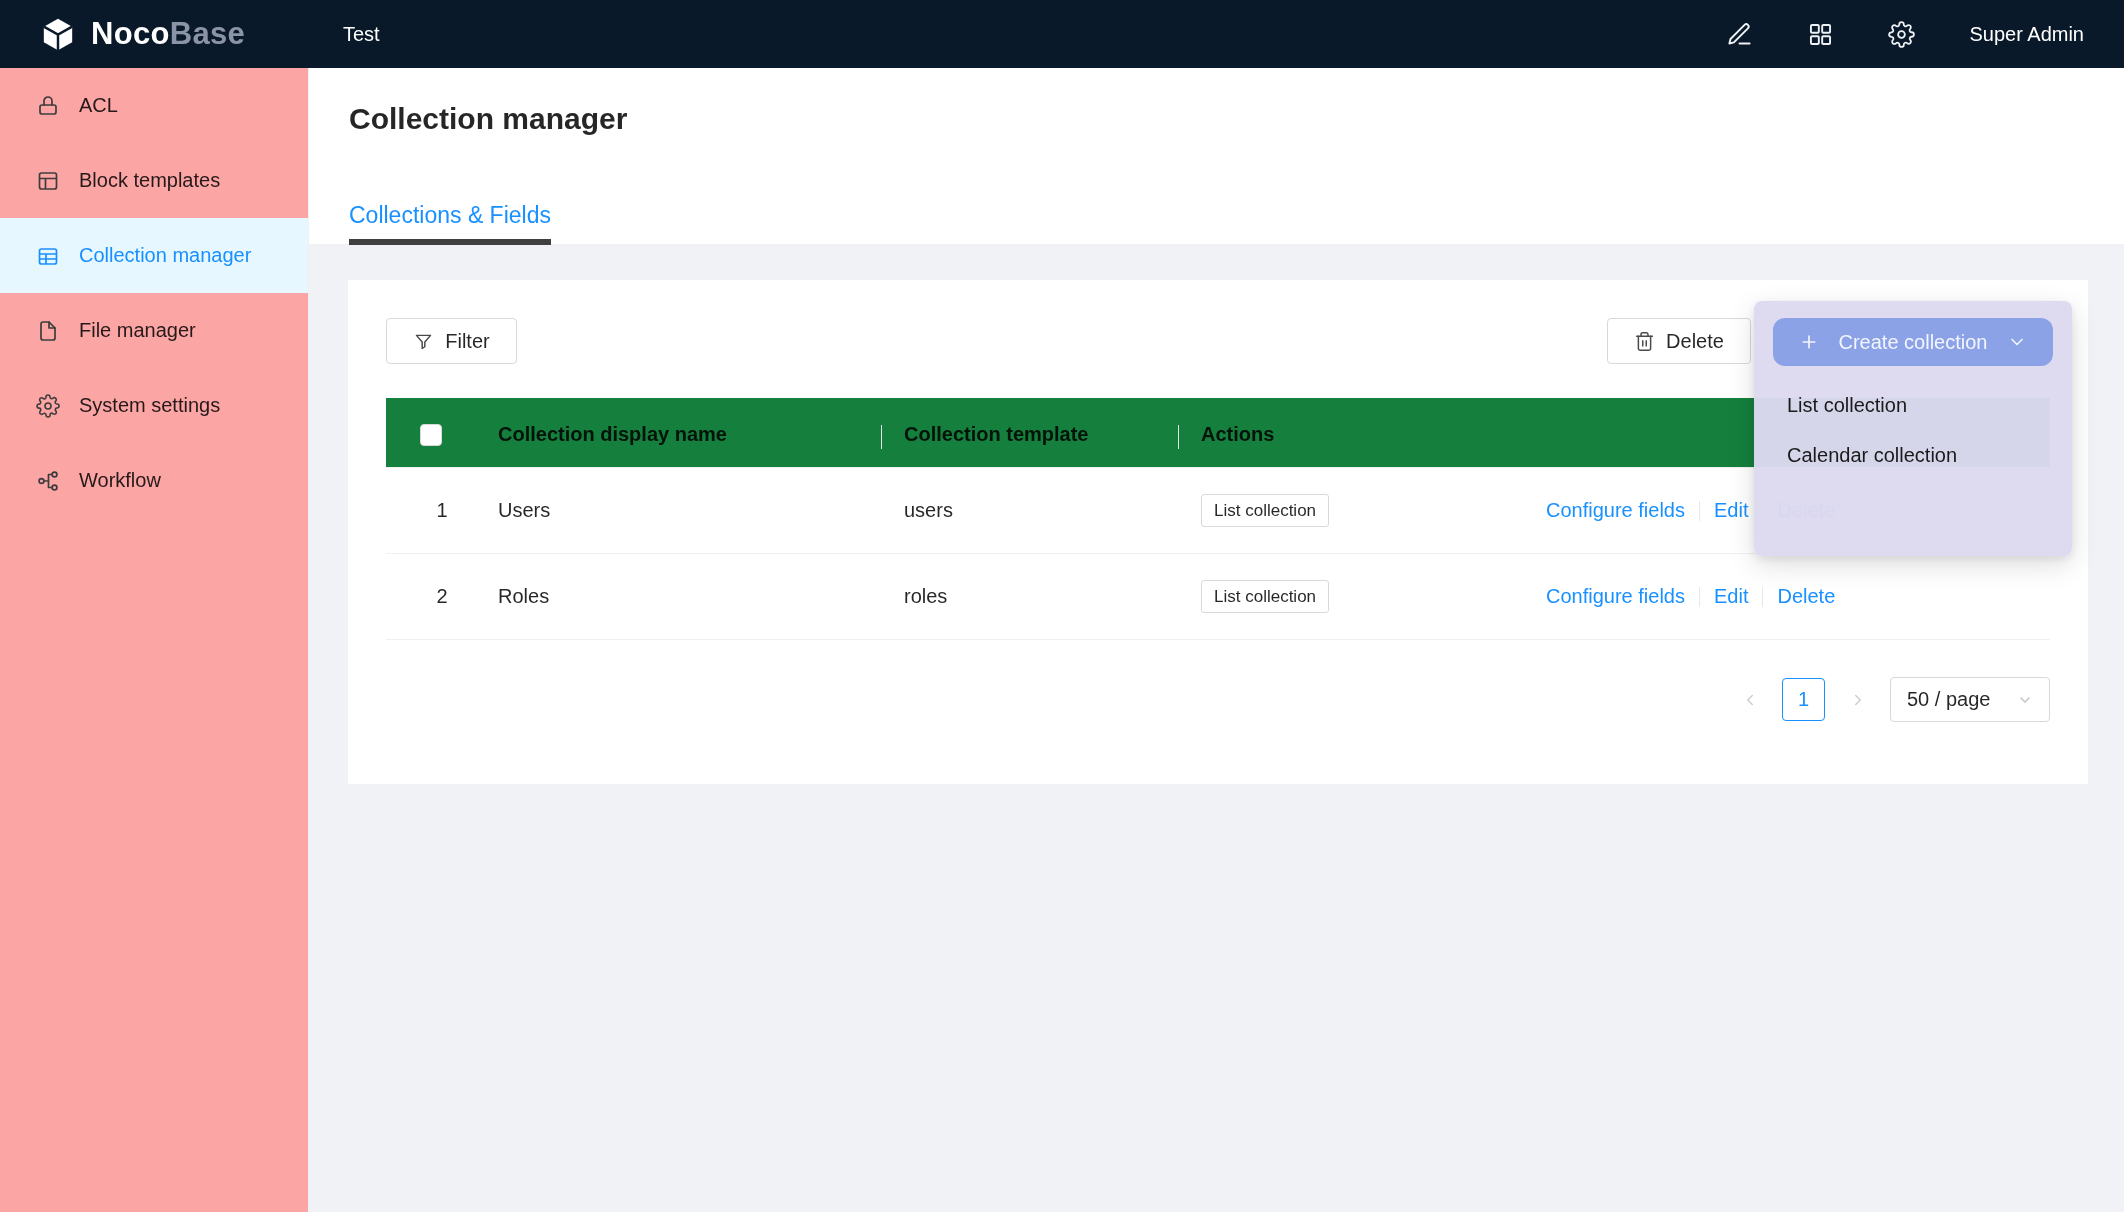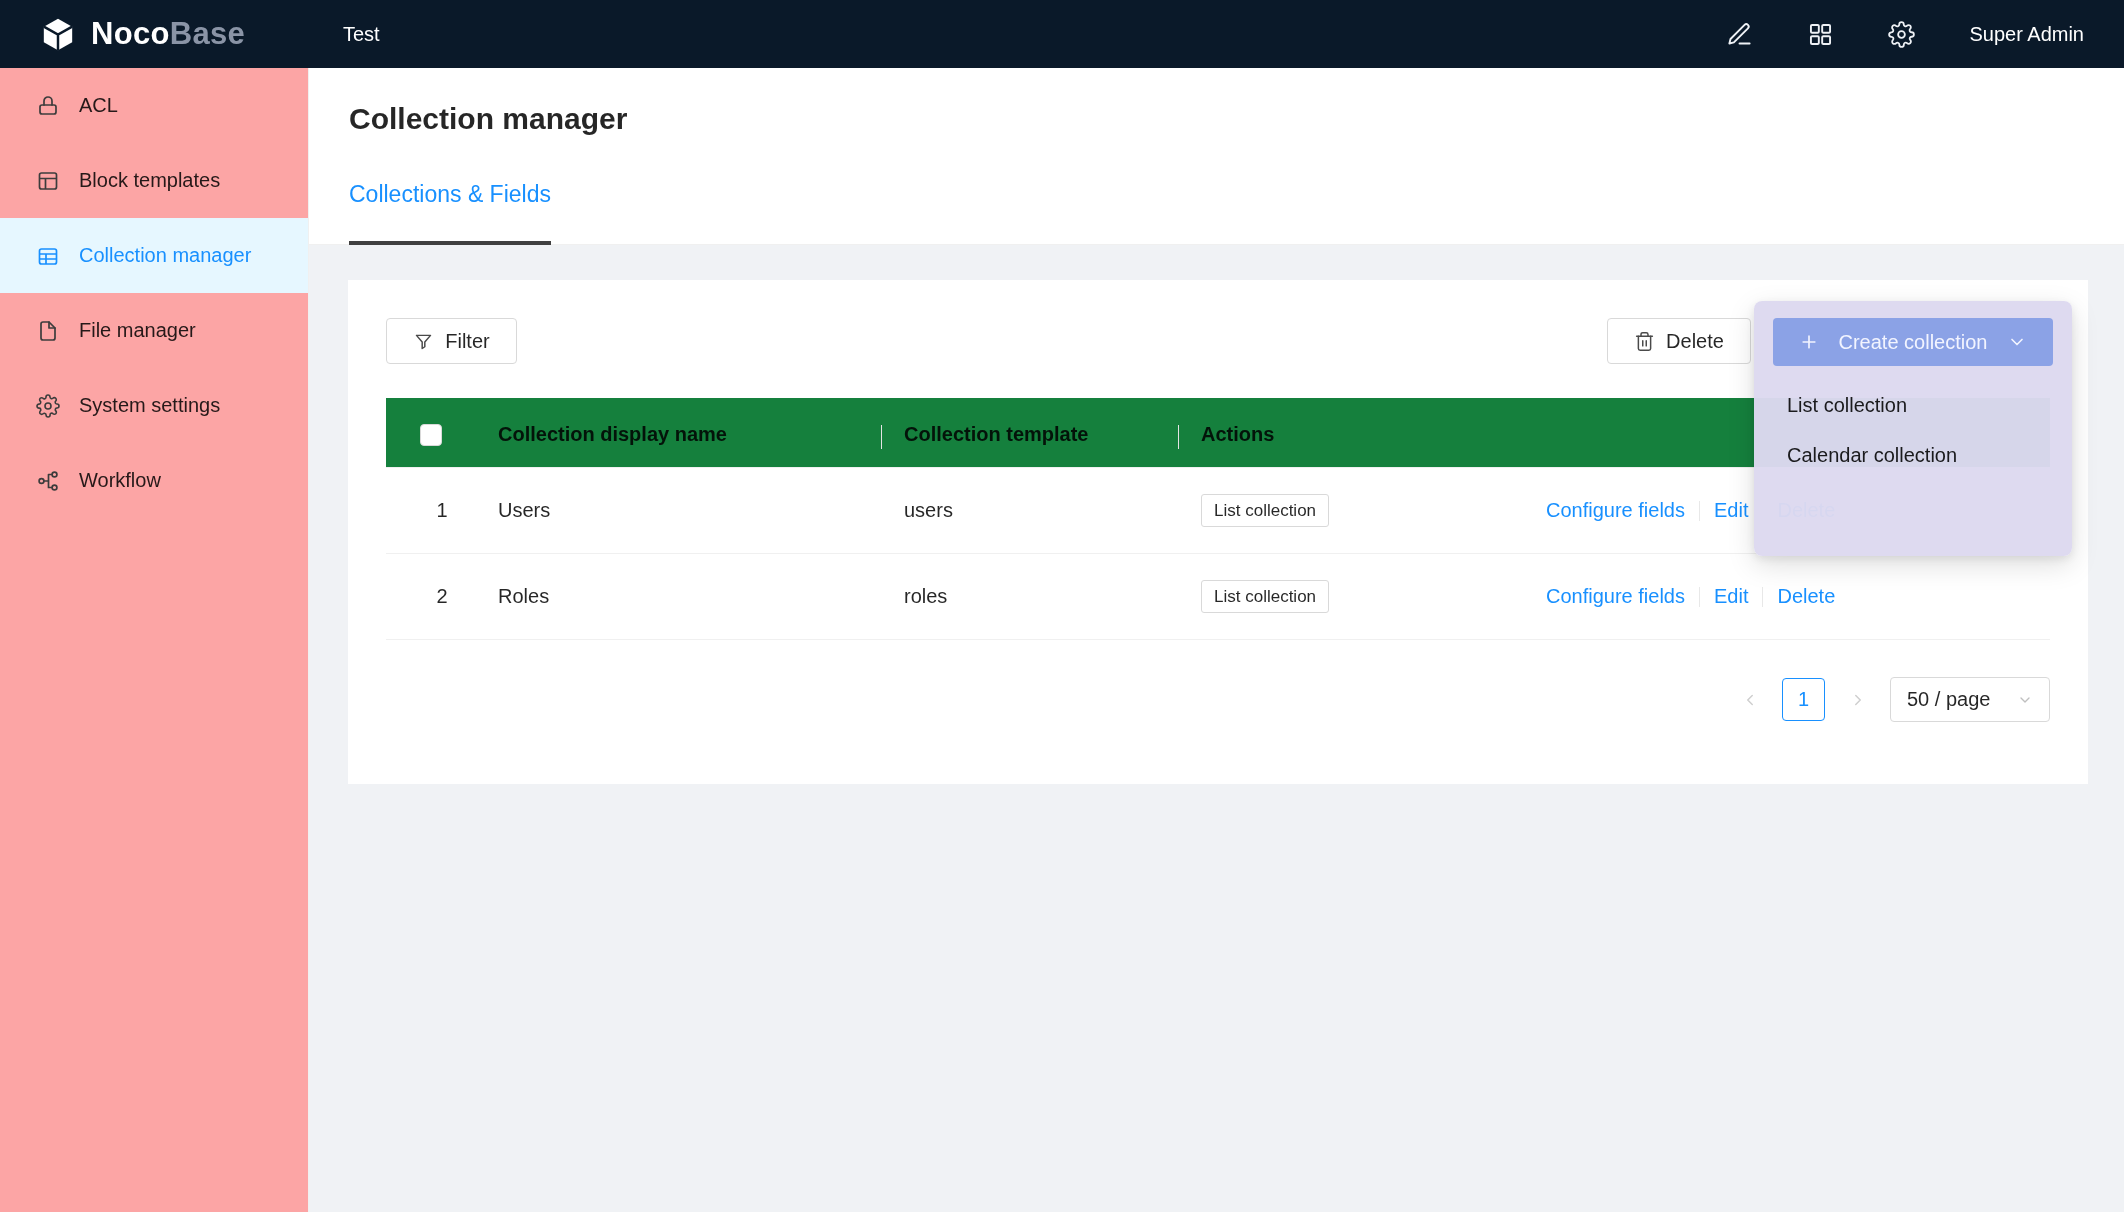--- a/index.html
+++ b/index.html
@@ -37,21 +37,21 @@
   }
   .side-item .s-icon { width:24px; height:24px; color:#3c3c3c; flex:none; }
   .side-item.active { background:#e6f7ff; color:#1890ff; }
   .side-item.active .s-icon { color:#1890ff; }
 
   
   .main { position:absolute; top:68px; left:309px; width:1815px; height:1144px; display:flex; flex-direction:column; }
   .page-header { background:#fff; height:177px; flex:none; position:relative; border-bottom:1px solid #f0f0f0; }
   .page-title { margin:32px 0 0 40px; font-size:30px; font-weight:700; line-height:38px; }
   .tabs { position:absolute; left:40px; bottom:-1px; display:flex; }
-  .tab { font-size:23px; color:#1890ff; padding-bottom:33px; border-bottom:4px solid #404040; cursor:pointer; }
+  .tab { font-size:23px; color:#1890ff; padding-bottom:10px; border-bottom:6px solid #404040; cursor:pointer; }
 
   .content { flex:1; padding:35px 36px 0 39px; }
   .card { background:#fff; width:1740px; height:504px; border-radius:0; padding:38px 38px 4px; }
 
   
   .toolbar { display:flex; align-items:center; height:46px; margin-bottom:34px; }
   .btn {
     display:inline-flex; align-items:center; justify-content:center; gap:11px;
     height:46px; border:1px solid #d9d9d9; background:#fff; border-radius:4px;
     font-size:20px; color:rgba(0,0,0,0.85); cursor:pointer; font-family:inherit;
@@ -84,21 +84,21 @@
   .pg-size .c-icon { width:16px; height:16px; color:#bfbfbf; }
 
   
   .dropdown-panel {
     position:absolute; left:1754px; top:301px; width:318px; height:255px;
     background:rgba(221,217,239,0.97); border-radius:8px;
     box-shadow:0 9px 28px rgba(0,0,0,0.13), 0 3px 8px rgba(0,0,0,0.08);
     z-index:100; padding:17px 19px 0;
   }
   .create-btn {
-    width:280px; height:48px; background:#8ba2e6; border:none; border-radius:4px;
+    width:280px; height:48px; background:#8ba2e6; border:none; border-radius:12px;
     color:#f2f4ff; font-size:20px; display:flex; align-items:center; justify-content:center;
     gap:20px; cursor:pointer; font-family:inherit;
   }
   .create-btn .b-icon { width:20px; height:20px; color:#f2f4ff; }
   .menu { margin-top:14px; }
   .menu-item { height:50px; display:flex; align-items:center; padding-left:14px; font-size:20px; color:rgba(0,0,0,0.88); cursor:pointer; border-radius:4px; }
 </style>
 </head>
 <body>
 

